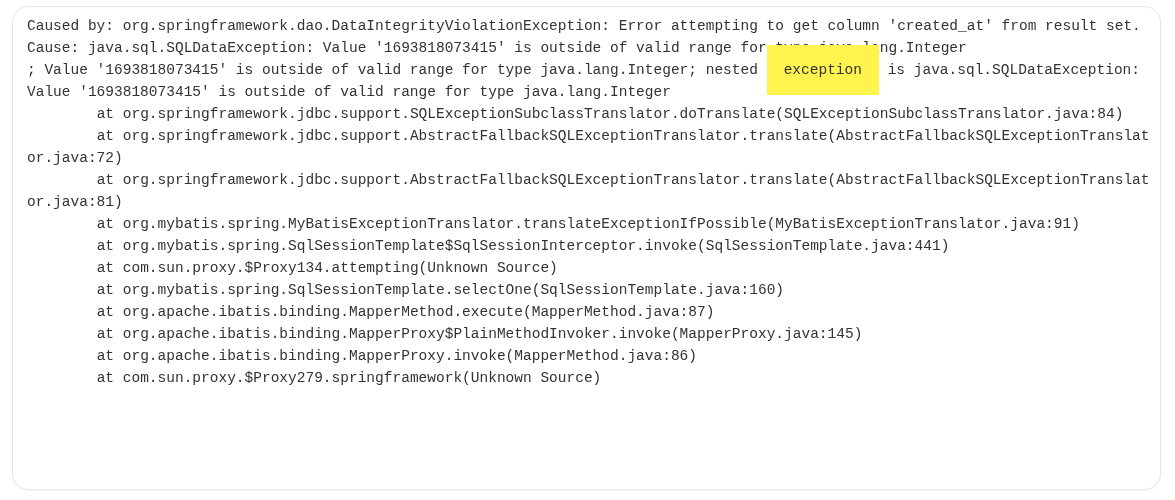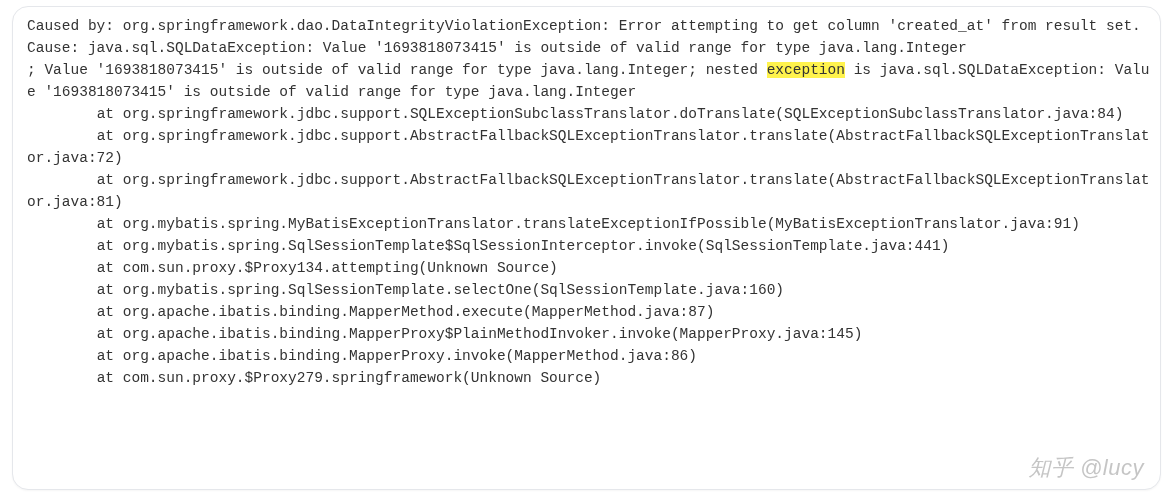--- a/index.html
+++ b/index.html
@@ -28,21 +28,21 @@
     font-size: 14.5px;
     line-height: 22px;
     color: #333333;
     white-space: pre-wrap;
     word-break: break-all;
     letter-spacing: 0;
   }
   mark.hl {
     background: #fff34d;
     color: #333333;
-    padding: 0;
+    padding: 17px;
   }
   .watermark {
     position: absolute;
     right: 16px;
     bottom: 6px;
     font-family: -apple-system, BlinkMacSystemFont, "Helvetica Neue", Arial, sans-serif;
     font-size: 22px;
     font-weight: 500;
     font-style: italic;
     color: rgba(150,150,150,0.55);
@@ -62,14 +62,13 @@
 <span>        at org.springframework.jdbc.support.AbstractFallbackSQLExceptionTranslator.translate(AbstractFallbackSQLExceptionTranslator.java:81)</span>
 <span>        at org.mybatis.spring.MyBatisExceptionTranslator.translateExceptionIfPossible(MyBatisExceptionTranslator.java:91)</span>
 <span>        at org.mybatis.spring.SqlSessionTemplate$SqlSessionInterceptor.invoke(SqlSessionTemplate.java:441)</span>
 <span>        at com.sun.proxy.$Proxy134.attempting(Unknown Source)</span>
 <span>        at org.mybatis.spring.SqlSessionTemplate.selectOne(SqlSessionTemplate.java:160)</span>
 <span>        at org.apache.ibatis.binding.MapperMethod.execute(MapperMethod.java:87)</span>
 <span>        at org.apache.ibatis.binding.MapperProxy$PlainMethodInvoker.invoke(MapperProxy.java:145)</span>
 <span>        at org.apache.ibatis.binding.MapperProxy.invoke(MapperMethod.java:86)</span>
 <span>        at com.sun.proxy.$Proxy279.springframework(Unknown Source)</span></div>
 
-  <div class="watermark">知乎 @lucy</div>
 </div>
 
 </body></html>

